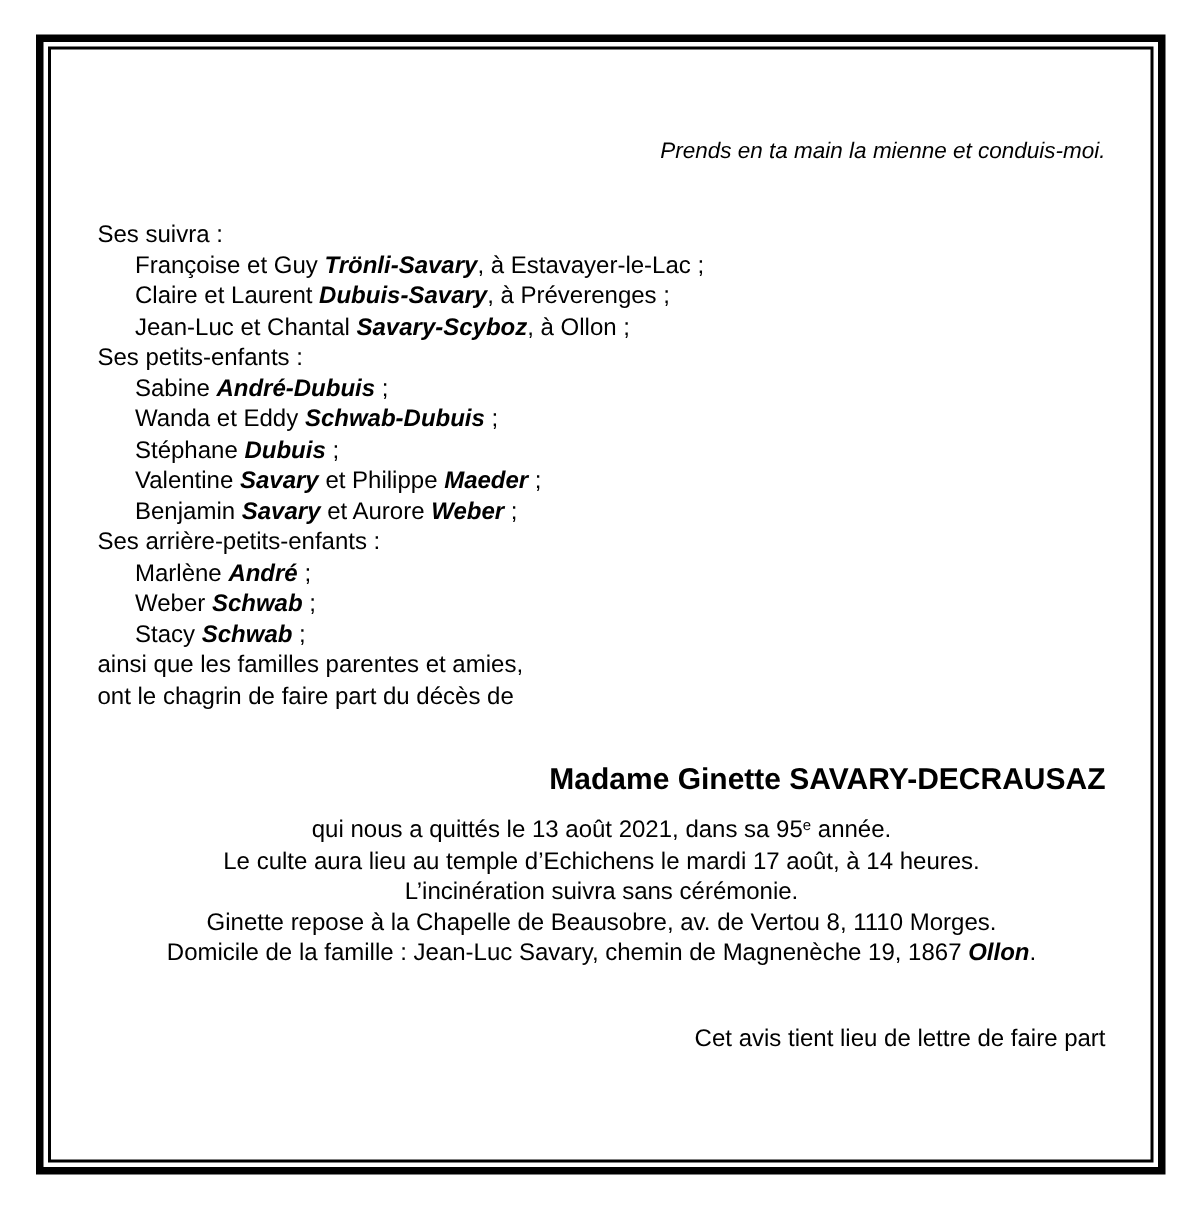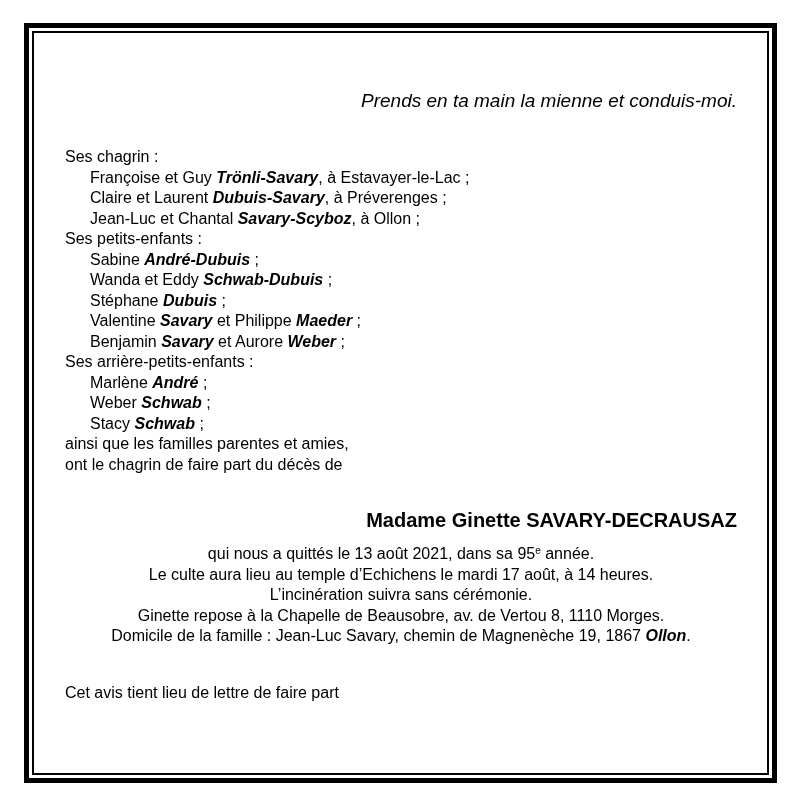--- a/index.html
+++ b/index.html
@@ -34,21 +34,21 @@
   }
   .content {
     box-sizing: border-box;
     padding: 60px 30px 0 31px;
     font-size: 16px;
     line-height: 20.5px;
   }
   .quote {
     text-align: right;
     font-style: italic;
-    font-size: 19px;
+    font-size: 15px;
     line-height: 16px;
   }
   .family {
     margin-top: 38px;
   }
   .line {
     white-space: pre-wrap;
   }
   .line.indent {
     padding-left: 25px;
@@ -68,35 +68,35 @@
     margin-top: 12px;
     text-align: center;
   }
   sup.ord {
     font-size: 10px;
     line-height: 0;
     vertical-align: 5px;
   }
   .closing {
     margin-top: 36px;
-    text-align: left;
+    text-align: right;
   }
 </style>
 </head>
 <body>
 
 <div class="page">
   <div class="card">
     <div class="inner-frame">
       <div class="content">
 
         <div class="quote">Prends en ta main la mienne et conduis-moi.</div>
 
         <div class="family" id="family-list">
-            <div class="line"><span>Ses chagrin :</span></div>
+            <div class="line"><span>Ses suivra :</span></div>
             <div class="line indent"><span>Françoise et Guy </span><span class="bold">Trönli-Savary</span><span>, à Estavayer-le-Lac ;</span></div>
             <div class="line indent"><span>Claire et Laurent </span><span class="bold">Dubuis-Savary</span><span>, à Préverenges ;</span></div>
             <div class="line indent"><span>Jean-Luc et Chantal </span><span class="bold">Savary-Scyboz</span><span>, à Ollon ;</span></div>
             <div class="line"><span>Ses petits-enfants :</span></div>
             <div class="line indent"><span>Sabine </span><span class="bold">André-Dubuis</span><span> ;</span></div>
             <div class="line indent"><span>Wanda et Eddy </span><span class="bold">Schwab-Dubuis</span><span> ;</span></div>
             <div class="line indent"><span>Stéphane </span><span class="bold">Dubuis</span><span> ;</span></div>
             <div class="line indent"><span>Valentine </span><span class="bold">Savary</span><span> et Philippe </span><span class="bold">Maeder</span><span> ;</span></div>
             <div class="line indent"><span>Benjamin </span><span class="bold">Savary</span><span> et Aurore </span><span class="bold">Weber</span><span> ;</span></div>
             <div class="line"><span>Ses arrière-petits-enfants :</span></div>

